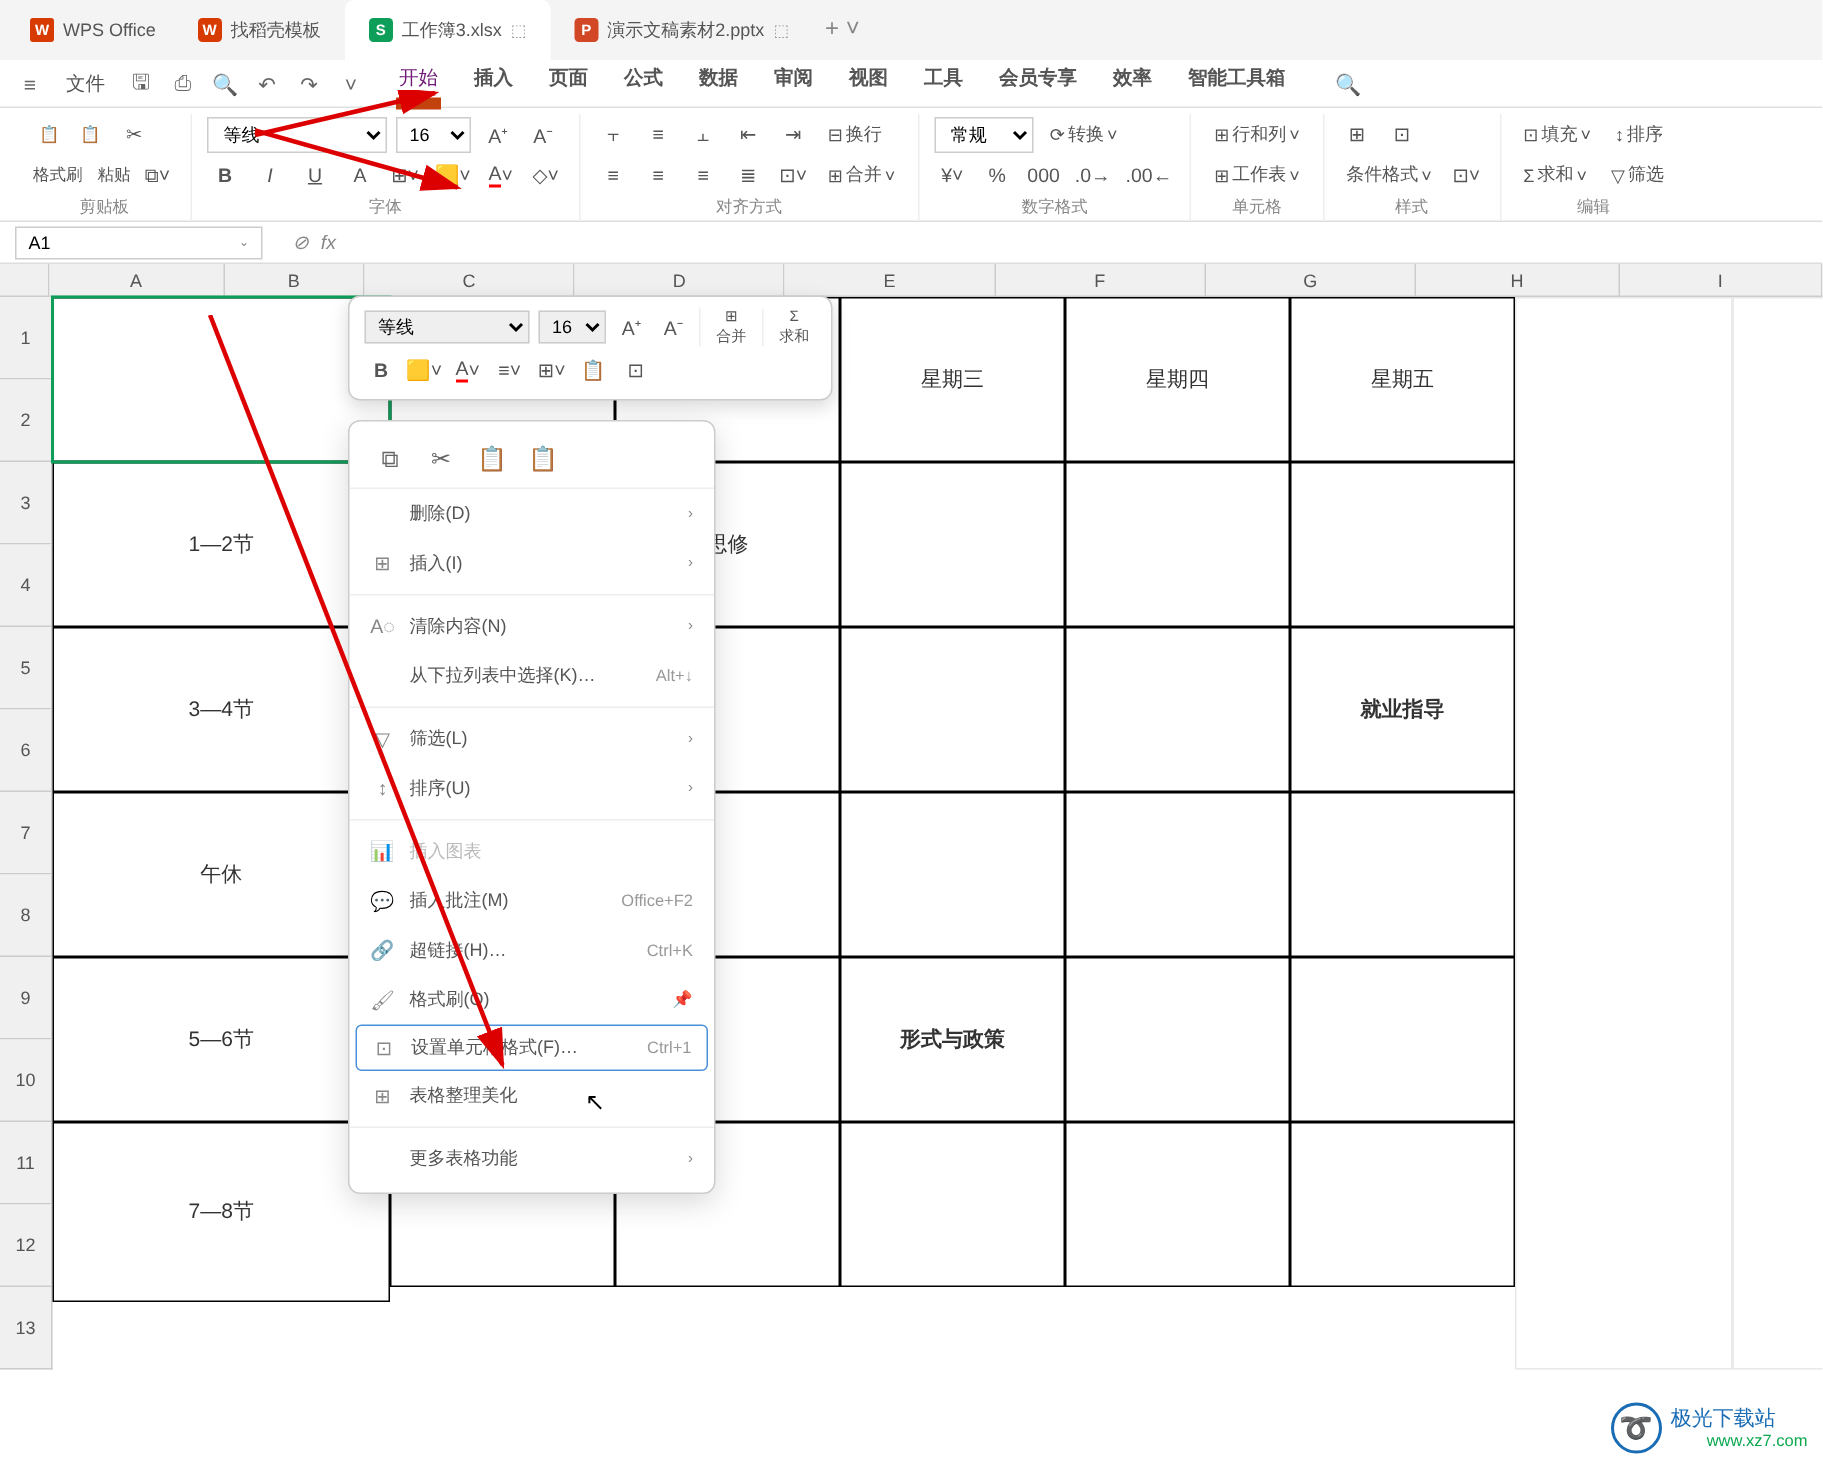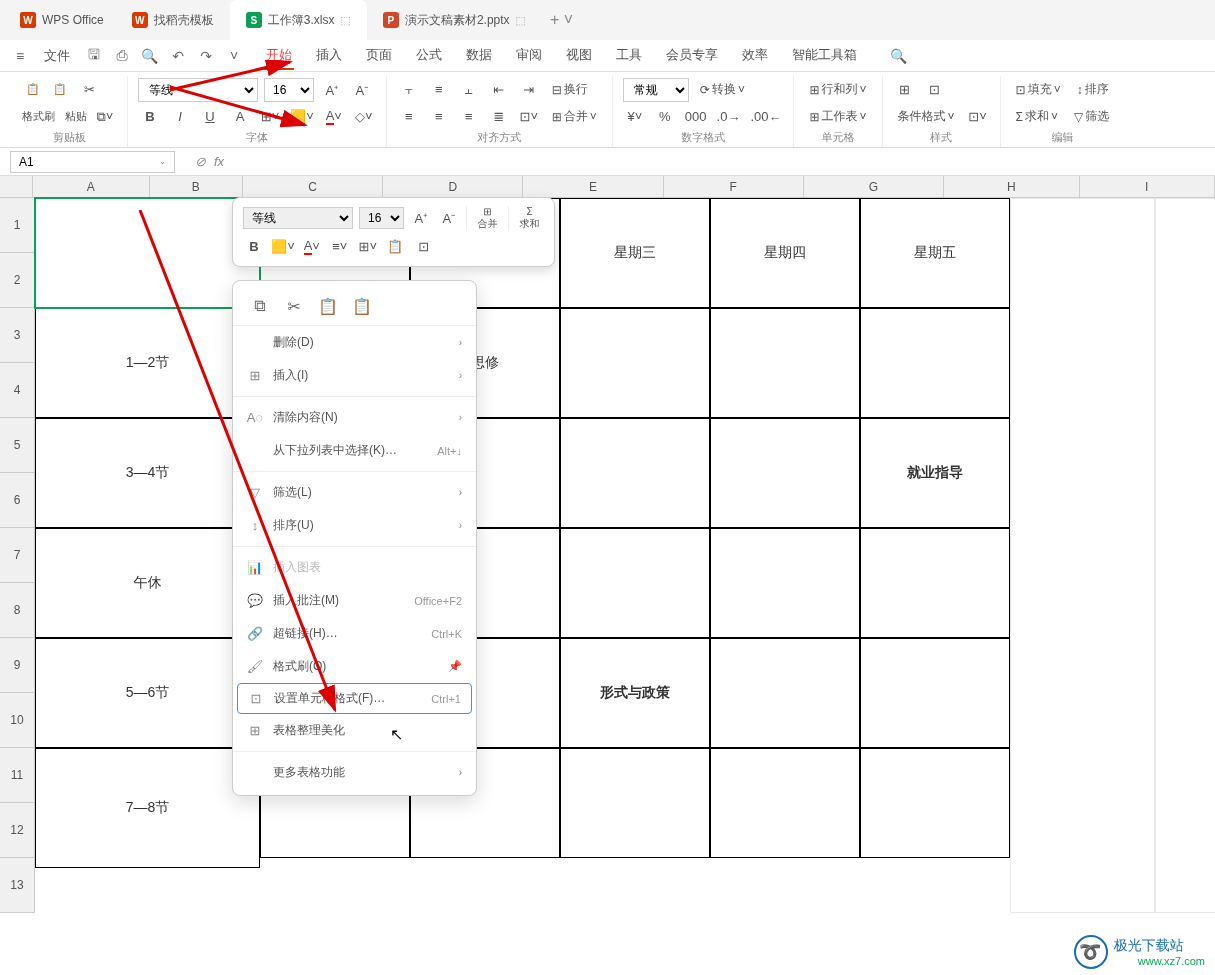--- a/index.html
+++ b/index.html
@@ -17,22 +17,22 @@
 .icon-p { background: #d24726; }
 .tab-close { color: #999; font-size: 11px; }
 .add-tab { color: #888; font-size: 16px; padding: 0 8px; cursor: pointer; }
 
 
 .menubar { height: 32px; background: #fff; display: flex; align-items: center; padding: 0 10px; border-bottom: 1px solid #e0e0e0; }
 .menu-left { display: flex; align-items: center; gap: 8px; }
 .menu-icon { width: 20px; height: 20px; display: flex; align-items: center; justify-content: center; color: #666; cursor: pointer; font-size: 14px; }
 .file-label { font-size: 13px; color: #555; padding: 0 6px; cursor: pointer; text-align: center; }
 .menu-tabs { display: flex; margin-left: 20px; gap: 20px; }
-.menu-tab { font-size: 13px; color: #555; padding: 4px 2px; cursor: pointer; }
-.menu-tab.active { color: #ef4444; border-bottom: 2px solid #c2410c; font-weight: 500; }
+.menu-tab { font-size: 13px; color: #555; padding: 4px 2px; cursor: pointer; font-weight: bold; }
+.menu-tab.active { color: #701a75; border-bottom: 8px solid #c2410c; font-weight: 500; }
 
 
 .ribbon { height: 76px; background: #fff; display: flex; border-bottom: 1px solid #ddd; padding: 4px 12px 0; }
 .ribbon-group { display: flex; flex-direction: column; border-right: 1px solid #eee; padding: 0 10px; }
 .ribbon-row { display: flex; align-items: center; gap: 6px; height: 28px; }
 .ribbon-btn { display: flex; align-items: center; justify-content: center; min-width: 24px; height: 24px; cursor: pointer; color: #555; font-size: 13px; padding: 0 2px; }
 .ribbon-btn-big { display: flex; flex-direction: column; align-items: center; font-size: 11px; color: #555; cursor: pointer; padding: 2px 4px; }
 .ribbon-label { text-align: center; font-size: 11px; color: #888; margin-top: auto; padding-bottom: 2px; }
 .font-select { width: 120px; height: 24px; border: 1px solid #ccc; font-size: 12px; padding: 0 6px; background: #fff; }
 .size-select { width: 50px; height: 24px; border: 1px solid #ccc; font-size: 12px; padding: 0 4px; background: #fff; }

